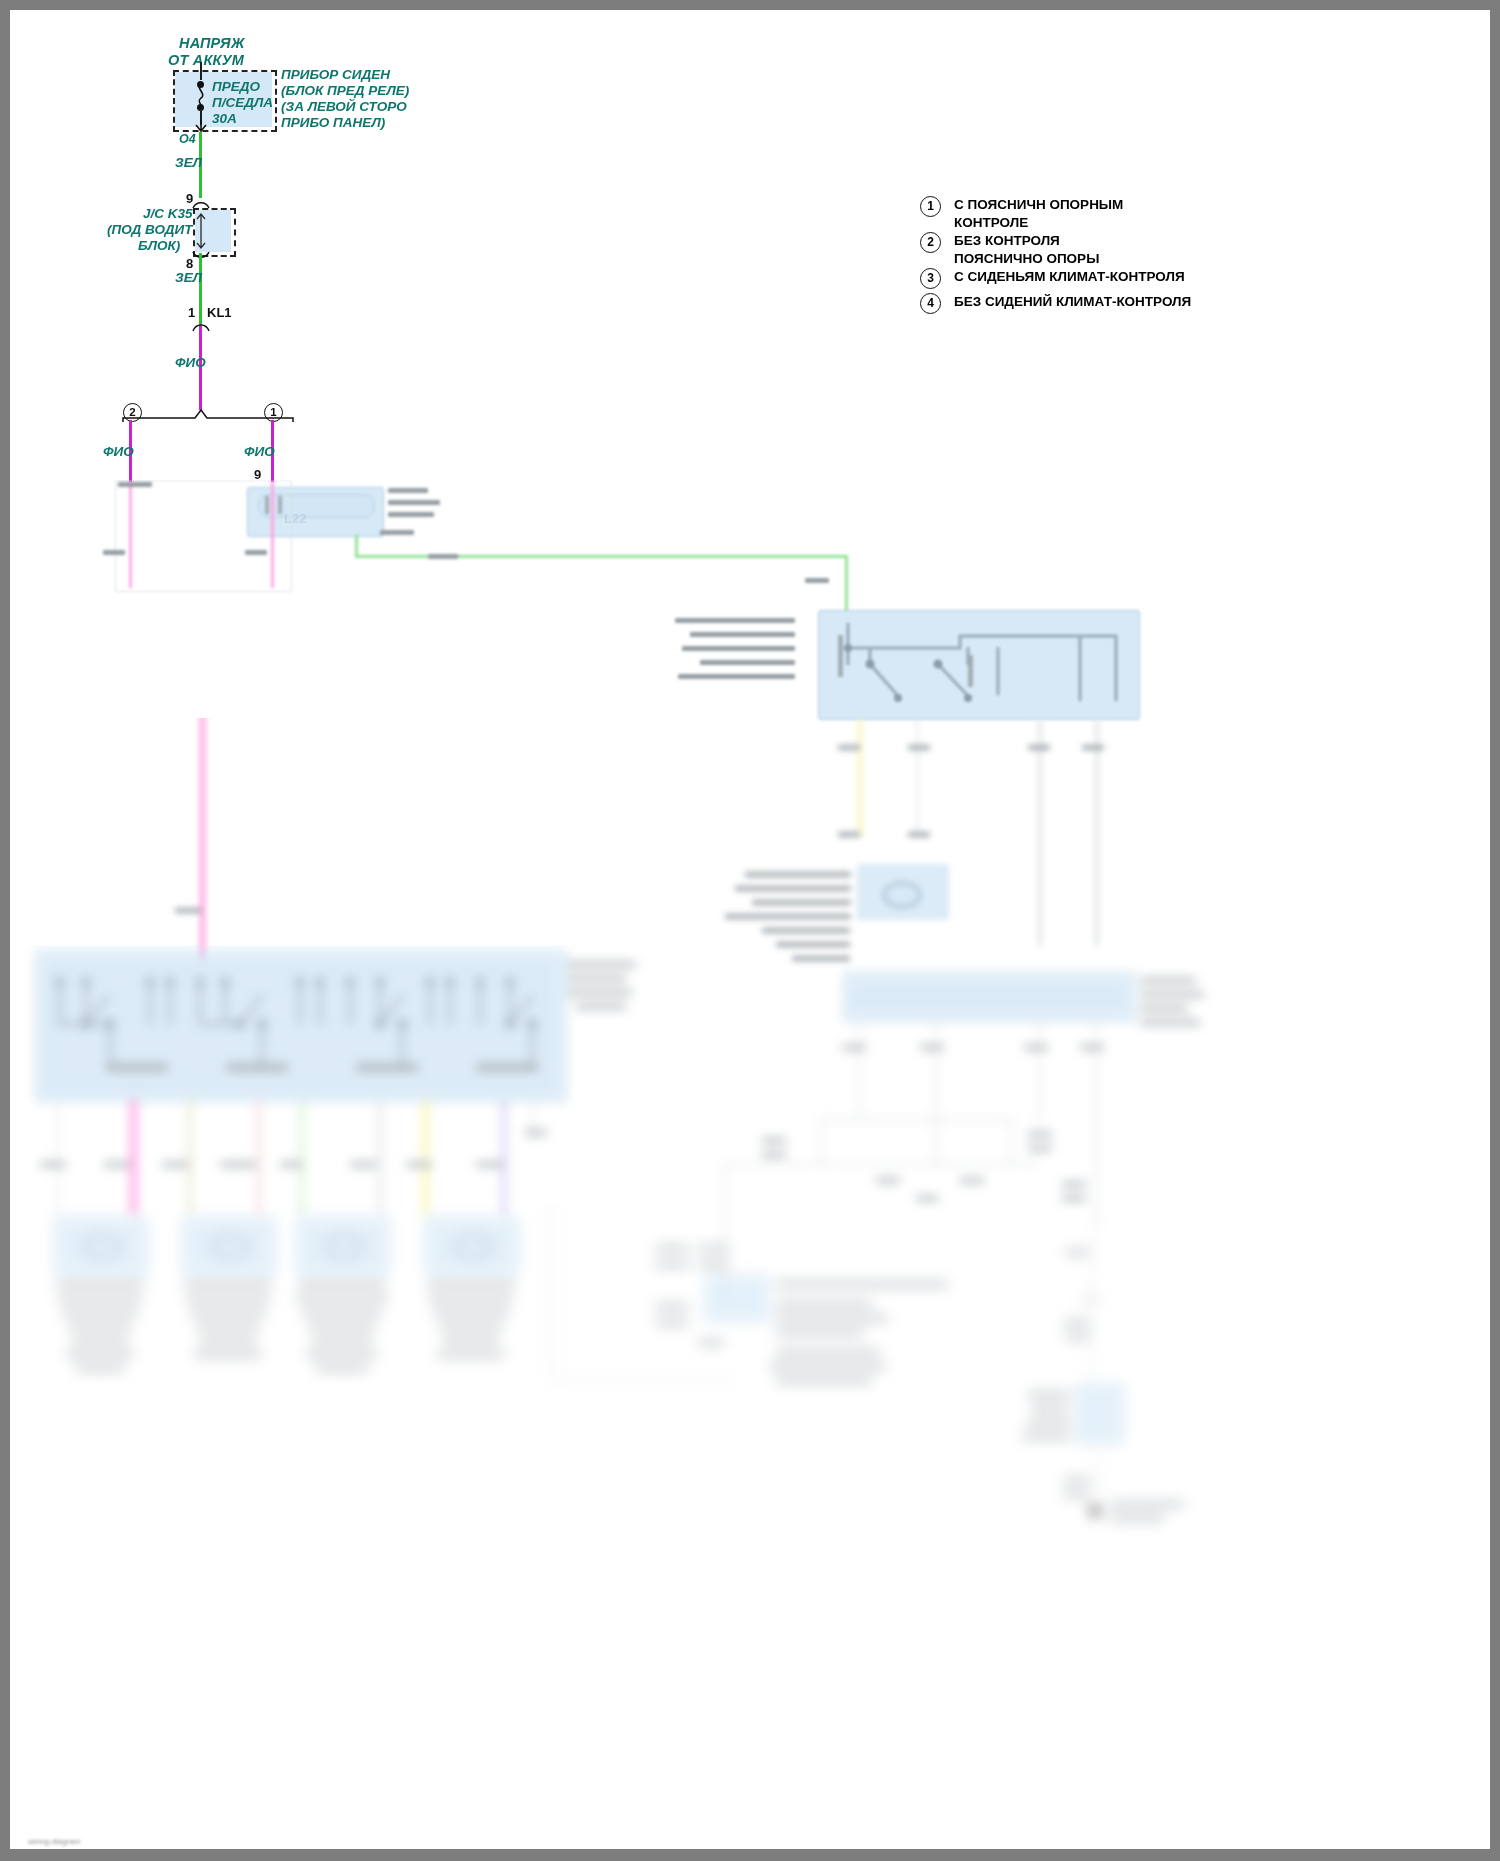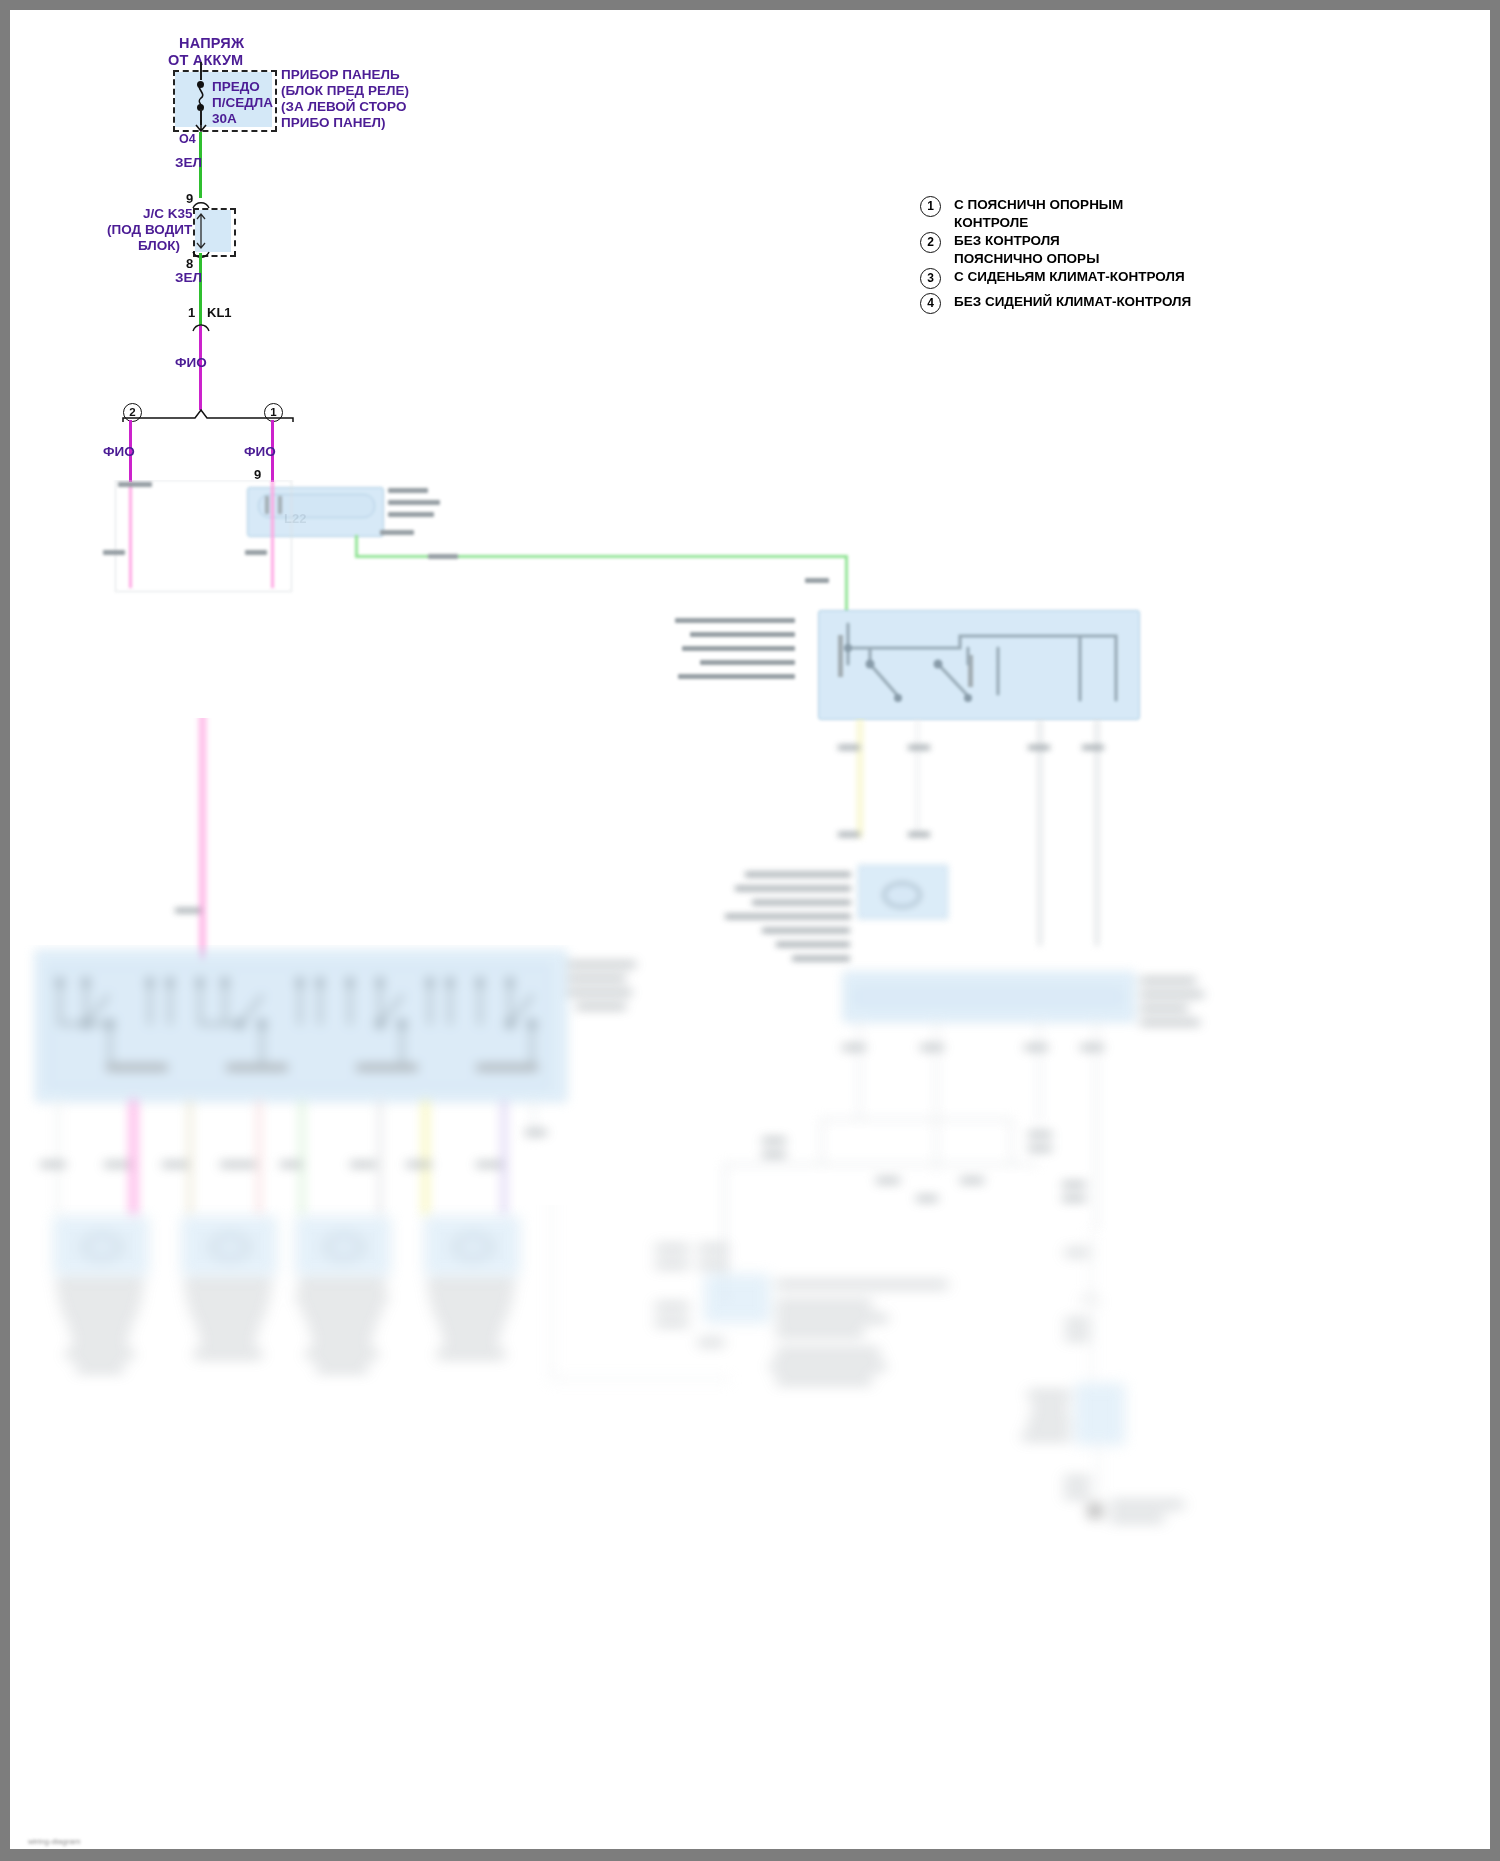--- a/index.html
+++ b/index.html
@@ -15,21 +15,21 @@
     border-bottom:12px solid #7d7d7d;
   }
   #sheet{position:absolute;inset:0;background:#fff;}
   .lyr{position:absolute;left:0;top:0;width:1500px;height:1861px;}
   
   #b1{filter:blur(1.6px);opacity:.92;}
   #b2{filter:blur(3.4px);opacity:.82;}
   #b3{filter:blur(5.2px);opacity:.72;}
   #b4{filter:blur(7px);opacity:.6;}
   .abs{position:absolute;}
-  .txt{position:absolute;font-size:13px;color:#4c1d95;line-height:1.22;white-space:pre;}
+  .txt{position:absolute;font-size:13px;color:#0f766e;line-height:1.22;white-space:pre;font-style:italic;}
   .t14{font-size:14.5px;font-weight:bold;letter-spacing:.2px;}
   .t13{font-size:13.5px;font-weight:bold;}
   .t12{font-size:12.5px;font-weight:bold;}
   .wire{position:absolute;}
   .blk{position:absolute;background:#d4e8f7;border:1px solid #9fc4dd;}
   .blk2{position:absolute;background:#cfe4f5;border:1px solid #aac9de;}
   .dash{position:absolute;border:2px dashed #222;}
   .ln{position:absolute;background:#1d1d1d;}
   .gy{position:absolute;background:#9aa6ad;}
   .dot{position:absolute;border-radius:50%;background:#111;}
@@ -70,21 +70,21 @@
 
       <svg class="abs" style="left:182px;top:110px;" width="18" height="14">
         <path d="M9 0 L9 10 M4 5 L9 11 L14 5" stroke="#111" stroke-width="1.6" fill="none"></path>
       </svg>
 
       <div class="txt t12" style="left:169px;top:122px;">О4</div>
       <div class="txt t13" style="left:202px;top:69px;">ПРЕДО</div>
       <div class="txt t13" style="left:202px;top:85px;">П/СЕДЛА</div>
       <div class="txt t13" style="left:202px;top:101px;text-align:right;">30А</div>
 
-      <div class="txt t13" style="left:271px;top:57px;">ПРИБОР ПАНЕЛЬ</div>
+      <div class="txt t13" style="left:271px;top:57px;">ПРИБОР СИДЕН</div>
       <div class="txt t13" style="left:271px;top:73px;">(БЛОК ПРЕД РЕЛЕ)</div>
       <div class="txt t13" style="left:271px;top:89px;">(ЗА ЛЕВОЙ СТОРО</div>
       <div class="txt t13" style="left:271px;top:105px;">ПРИБО ПАНЕЛ)</div>
 
       <div class="wire" style="left:189px;top:122px;width:3px;height:66px;background:#2fbf2f;"></div>
       <div class="txt t13" style="left:165px;top:145px;">ЗЕЛ</div>
       <div class="num" style="left:176px;top:181px;">9</div>
 
       <svg class="abs" style="left:181px;top:190px;" width="20" height="9">
         <path d="M2 8 C 5 1, 15 1, 18 8" stroke="#111" stroke-width="1.4" fill="none"></path>

